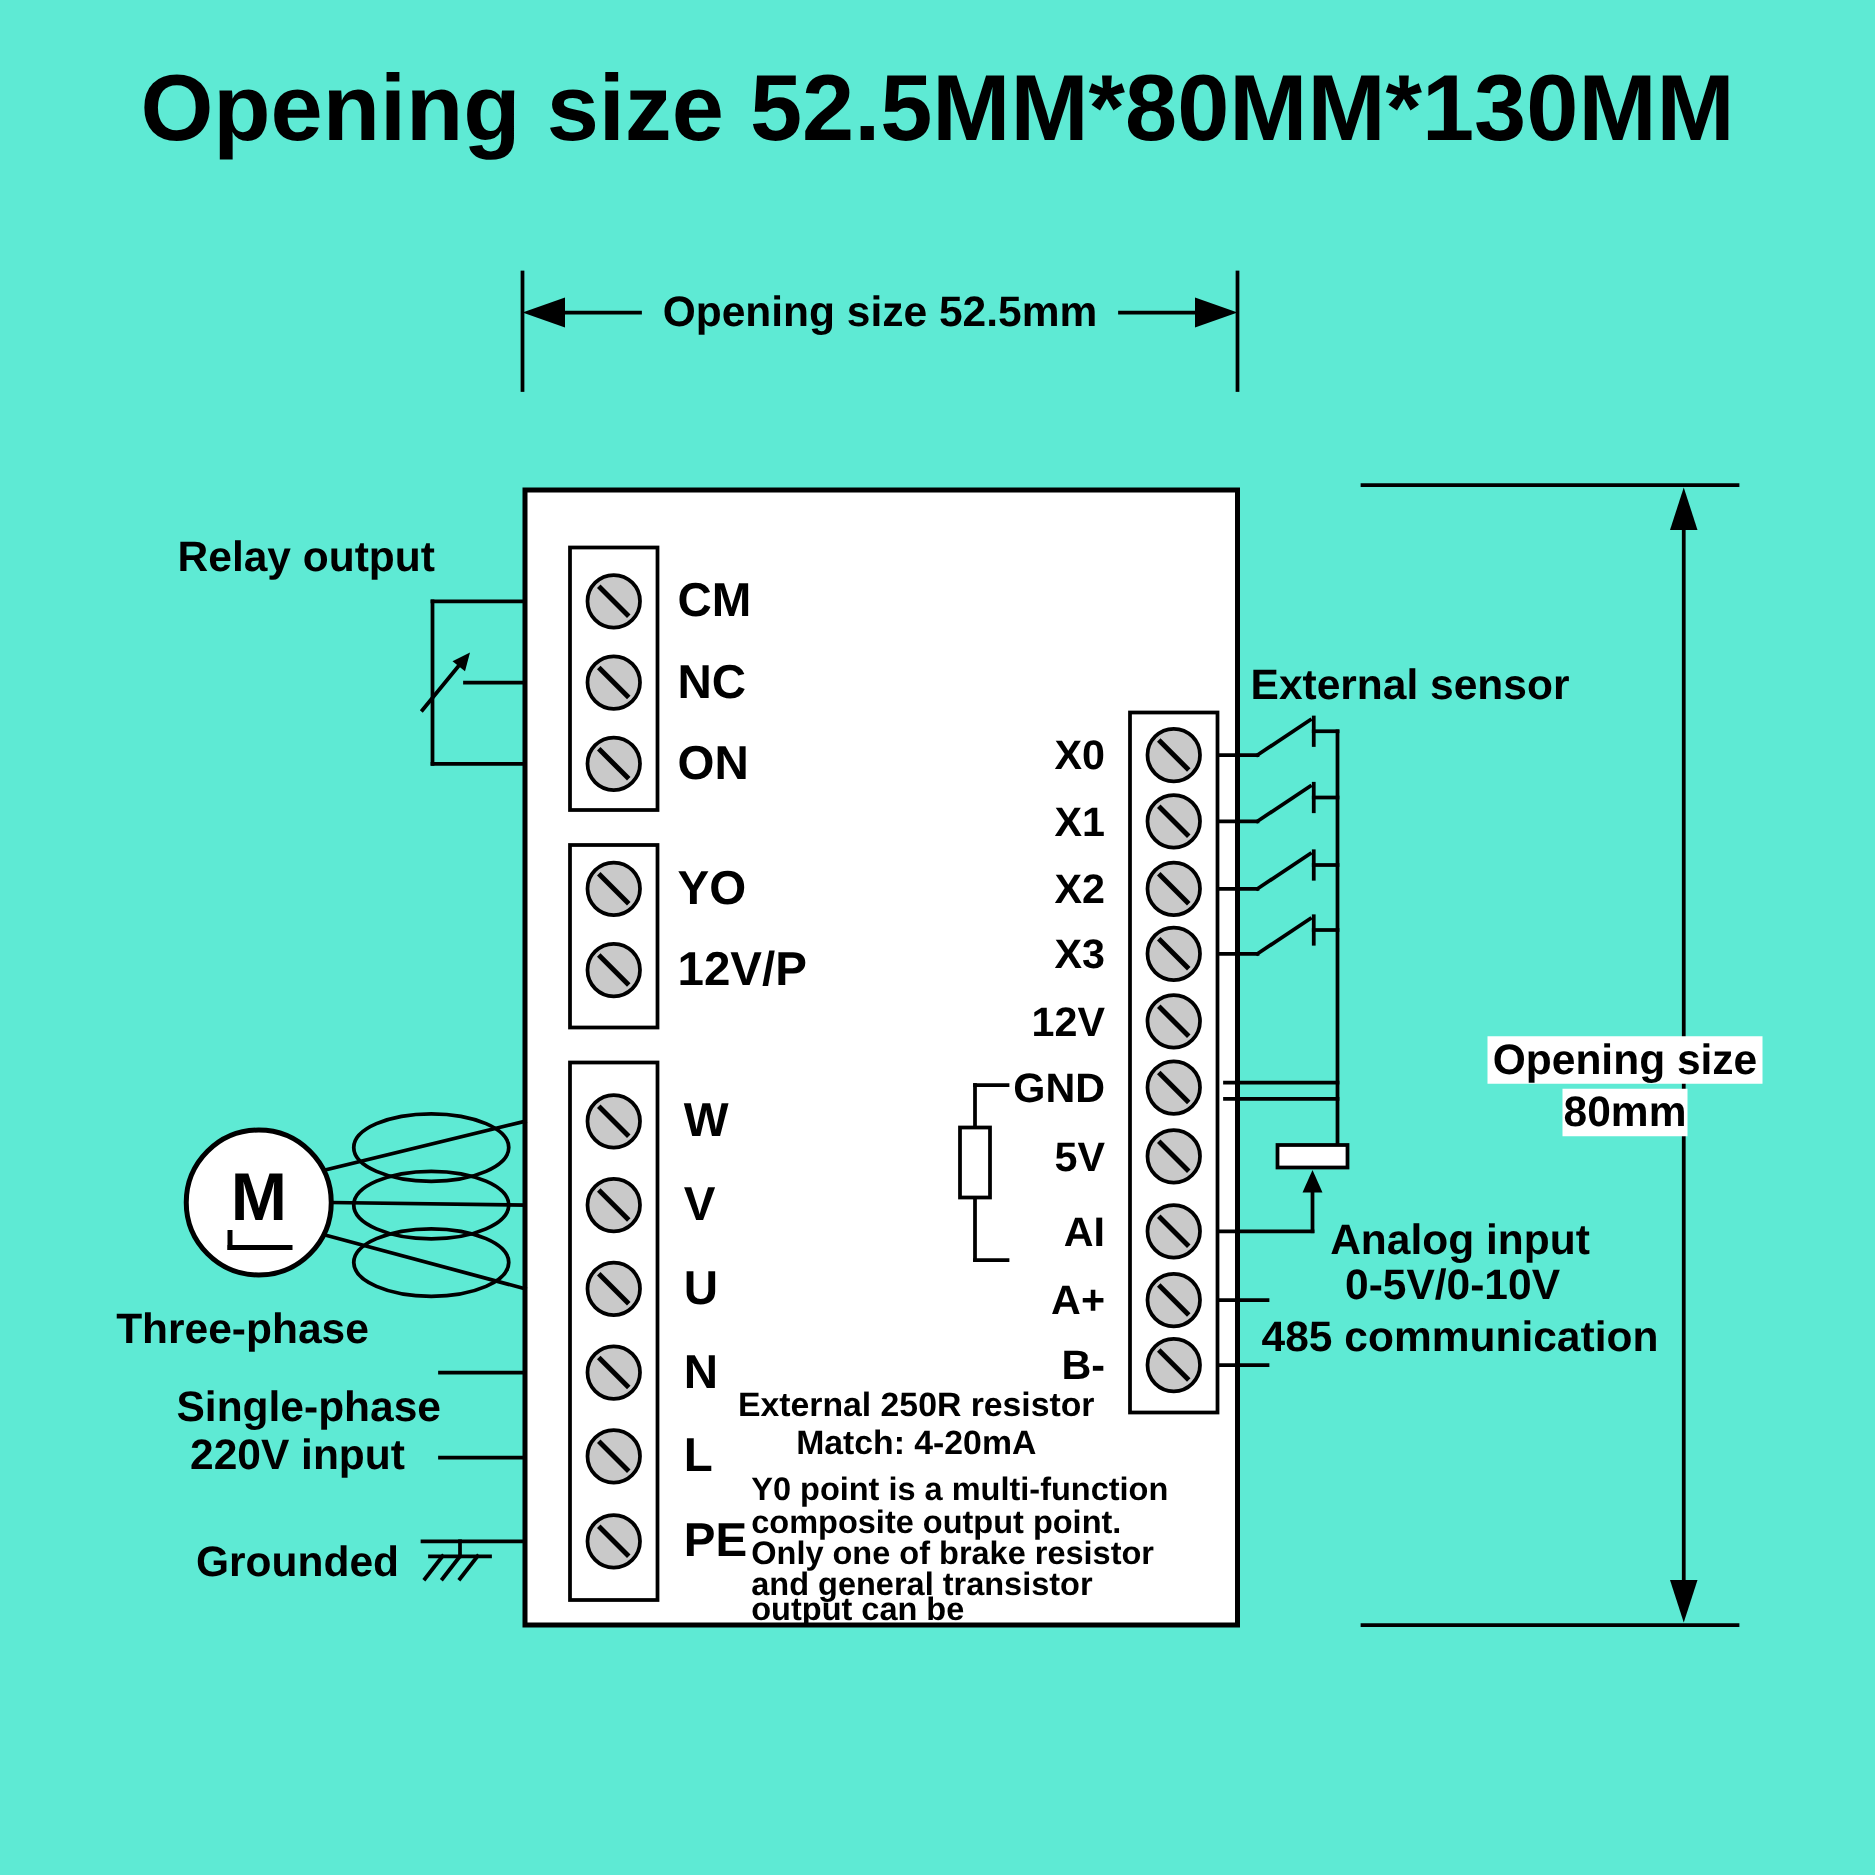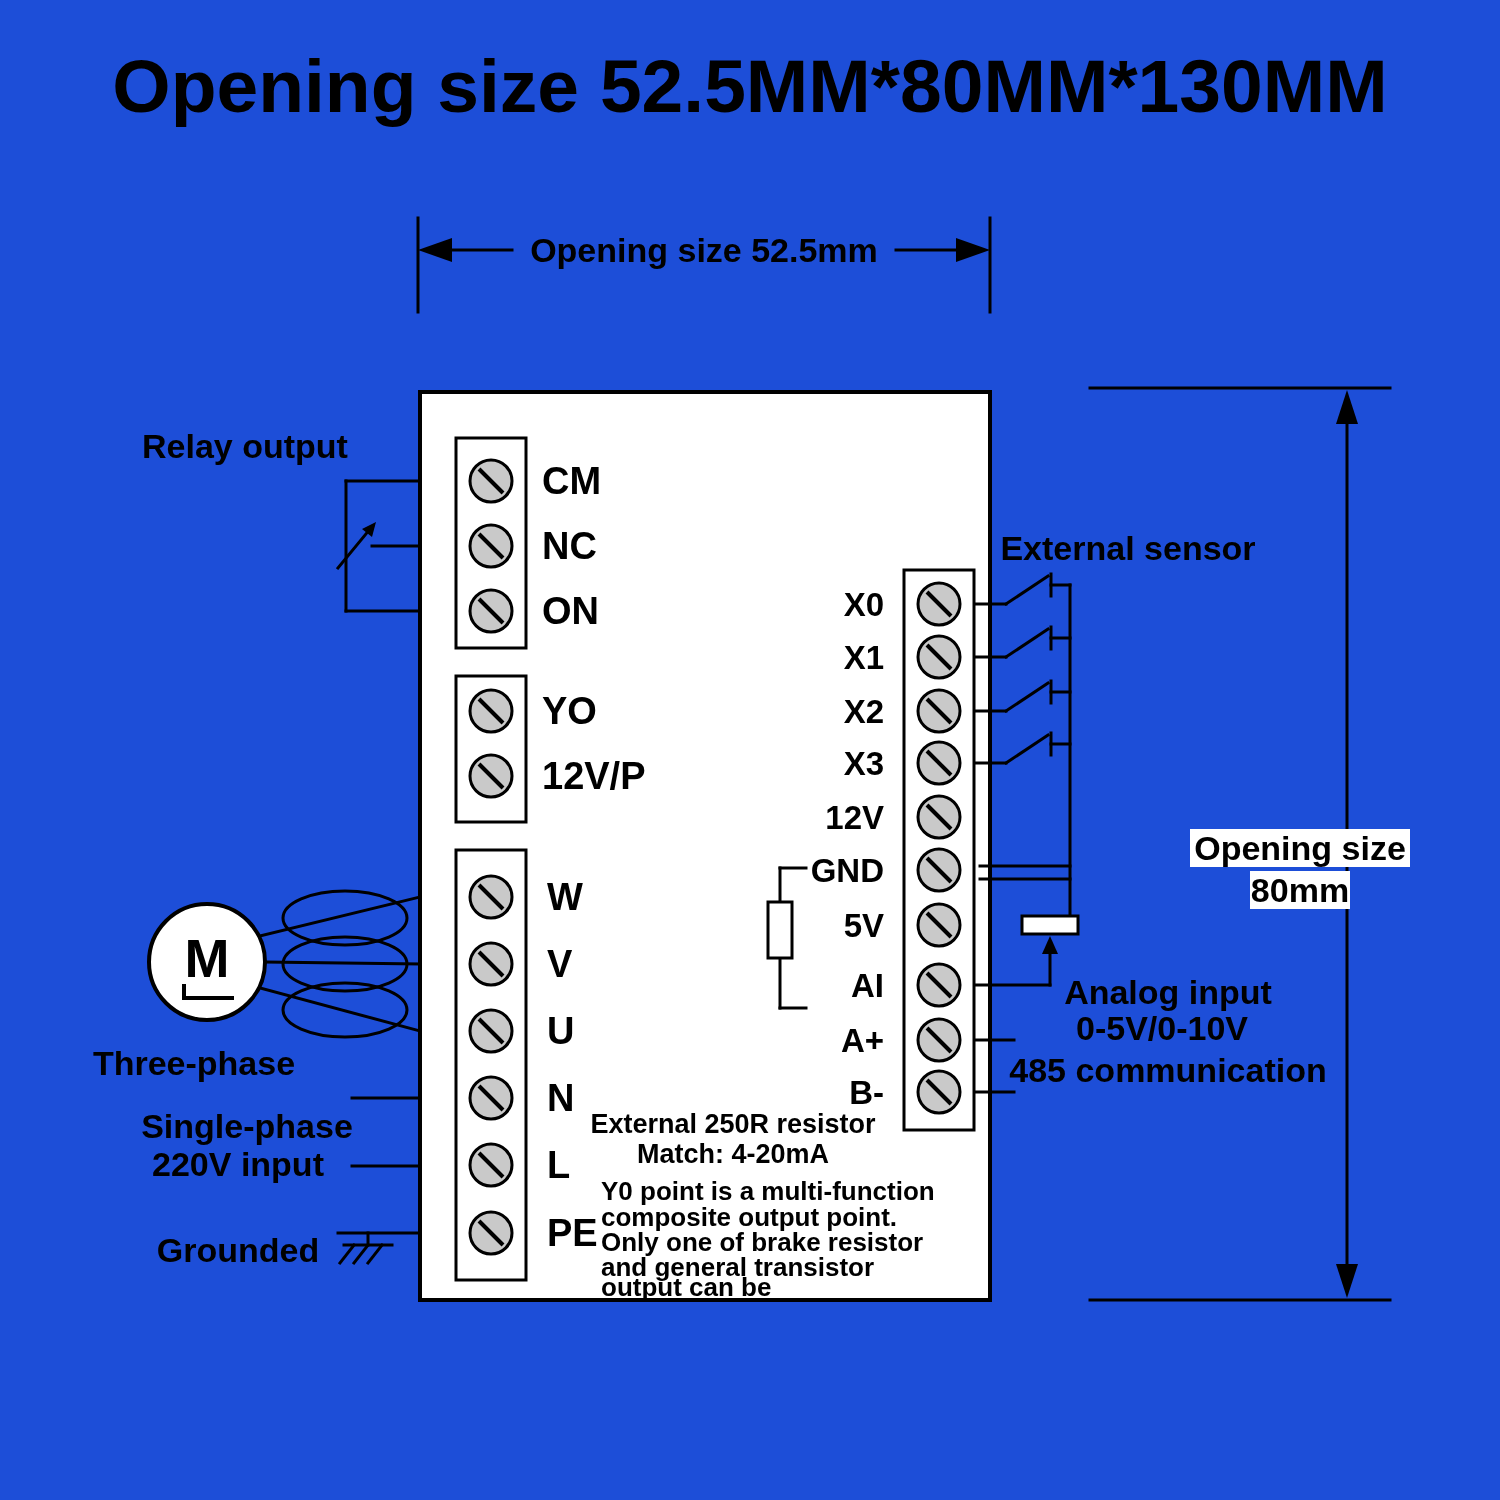--- a/index.html
+++ b/index.html
@@ -1,16 +1,16 @@
 <!DOCTYPE html>
 <html><head>
 <meta charset="utf-8">
 <style>
   html,body{margin:0;padding:0;background:#ffffff;}
-  #stage{position:relative;width:1500px;height:1500px;background:#1d4ed8;overflow:hidden;}
+  #stage{position:relative;width:1500px;height:1500px;background:#5eead4;overflow:hidden;}
   svg{position:absolute;left:0;top:0;}
   text{font-family:"Liberation Sans",sans-serif;font-weight:bold;fill:#000;}
   .t-title{font-size:75px;text-anchor:middle;}
   .t-ann{font-size:34px;text-anchor:middle;}
   .t-term{font-size:38px;}
   .t-io{font-size:33px;text-anchor:end;}
   .t-note{font-size:26px;}
   .t-note2{font-size:27px;text-anchor:middle;}
   .t-motor{font-size:54px;text-anchor:middle;}
   .mid{dominant-baseline:central;}

